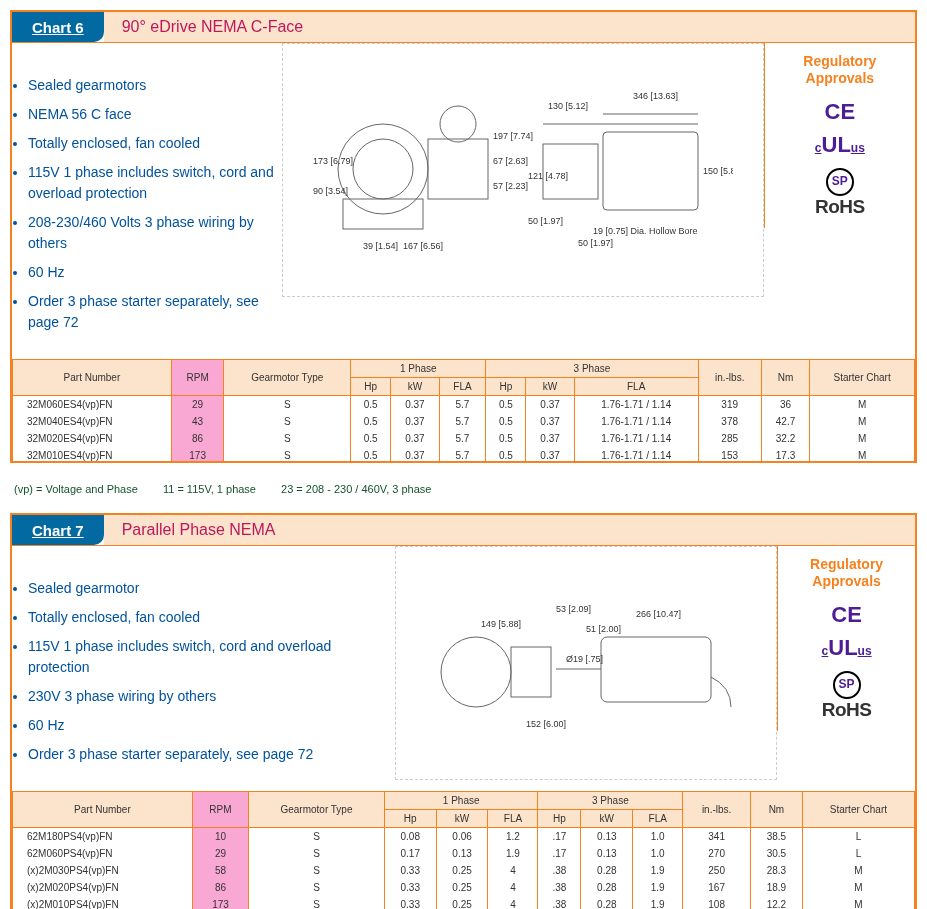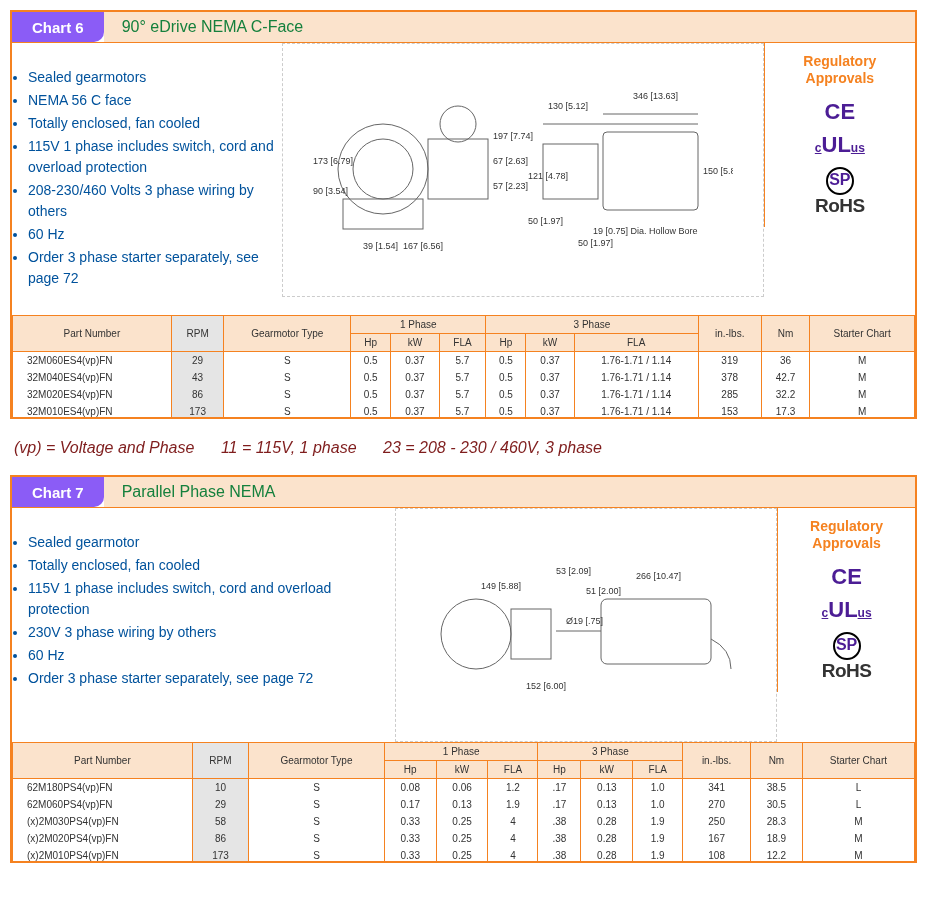--- a/index.html
+++ b/index.html
@@ -15,49 +15,50 @@
     margin-bottom: 20px;
     position: relative;
     background: #fff;
   }
   .chart-header {
     display: flex;
     align-items: stretch;
     border-bottom: 1px solid #f58220;
   }
   .chart-tab {
-    background: #8b5cf6;
+    background: #0369a1;
     color: #fff;
     font-weight: bold;
     font-size: 15px;
     padding: 6px 20px;
     border-radius: 0 0 10px 0;
     display: flex;
     align-items: center;
+    text-decoration: underline;
   }
   .chart-title {
     background: #fbe3cc;
-    color: #15803d;
+    color: #be185d;
     font-size: 16px;
     padding: 6px 18px;
     flex: 1;
     display: flex;
     align-items: center;
   }
   .chart-body {
     display: flex;
     align-items: flex-start;
   }
   .bullets {
     padding: 10px 6px 10px 16px;
     color: #00529c;
     font-size: 14px;
     line-height: 1.5;
   }
-  .bullets li { margin-bottom: 2px; }
+  .bullets li { margin-bottom: 2px; margin-top: 8px; }
   .diagram-area {
     flex: 1;
     min-height: 180px;
     display: flex;
     align-items: center;
     justify-content: center;
     color: #888;
     font-size: 11px;
   }
   .diagram-placeholder {
@@ -99,40 +100,39 @@
     border: 1px solid #f58220;
     padding: 3px 6px;
     text-align: center;
   }
   table.data th {
     background: #fbe3cc;
     font-weight: normal;
     color: #333;
   }
   table.data td.part { text-align: left; padding-left: 14px; }
-  table.data .rpm-col { background: #e5e5e5; }
+  table.data .rpm-col { background: #f9a8d4; }
   table.data tbody tr td {
     border-top: none;
     border-bottom: none;
   }
   table.data tbody tr:first-child td { }
   table.data tbody tr:last-child td { padding-bottom: 0; }
   .footnote {
-    font-size: 16px;
-    color: #7f1d1d;
+    font-size: 11px;
+    color: #14532d;
     margin: 6px 0 18px 4px;
-    font-style: italic;
   }
   .footnote span { margin-right: 22px; }
   .csa-circle {
     display:inline-block;
     border:2px solid #000;
     border-radius:50%;
     width:24px;height:24px;
-    font-size:16px;
+    font-size:12px;
     line-height:22px;
     font-weight:bold;
   }
 </style>
 </head>
 <body>
 
 <div class="chart-block">
   <div class="chart-header">
     <div class="chart-tab">Chart 6</div>

